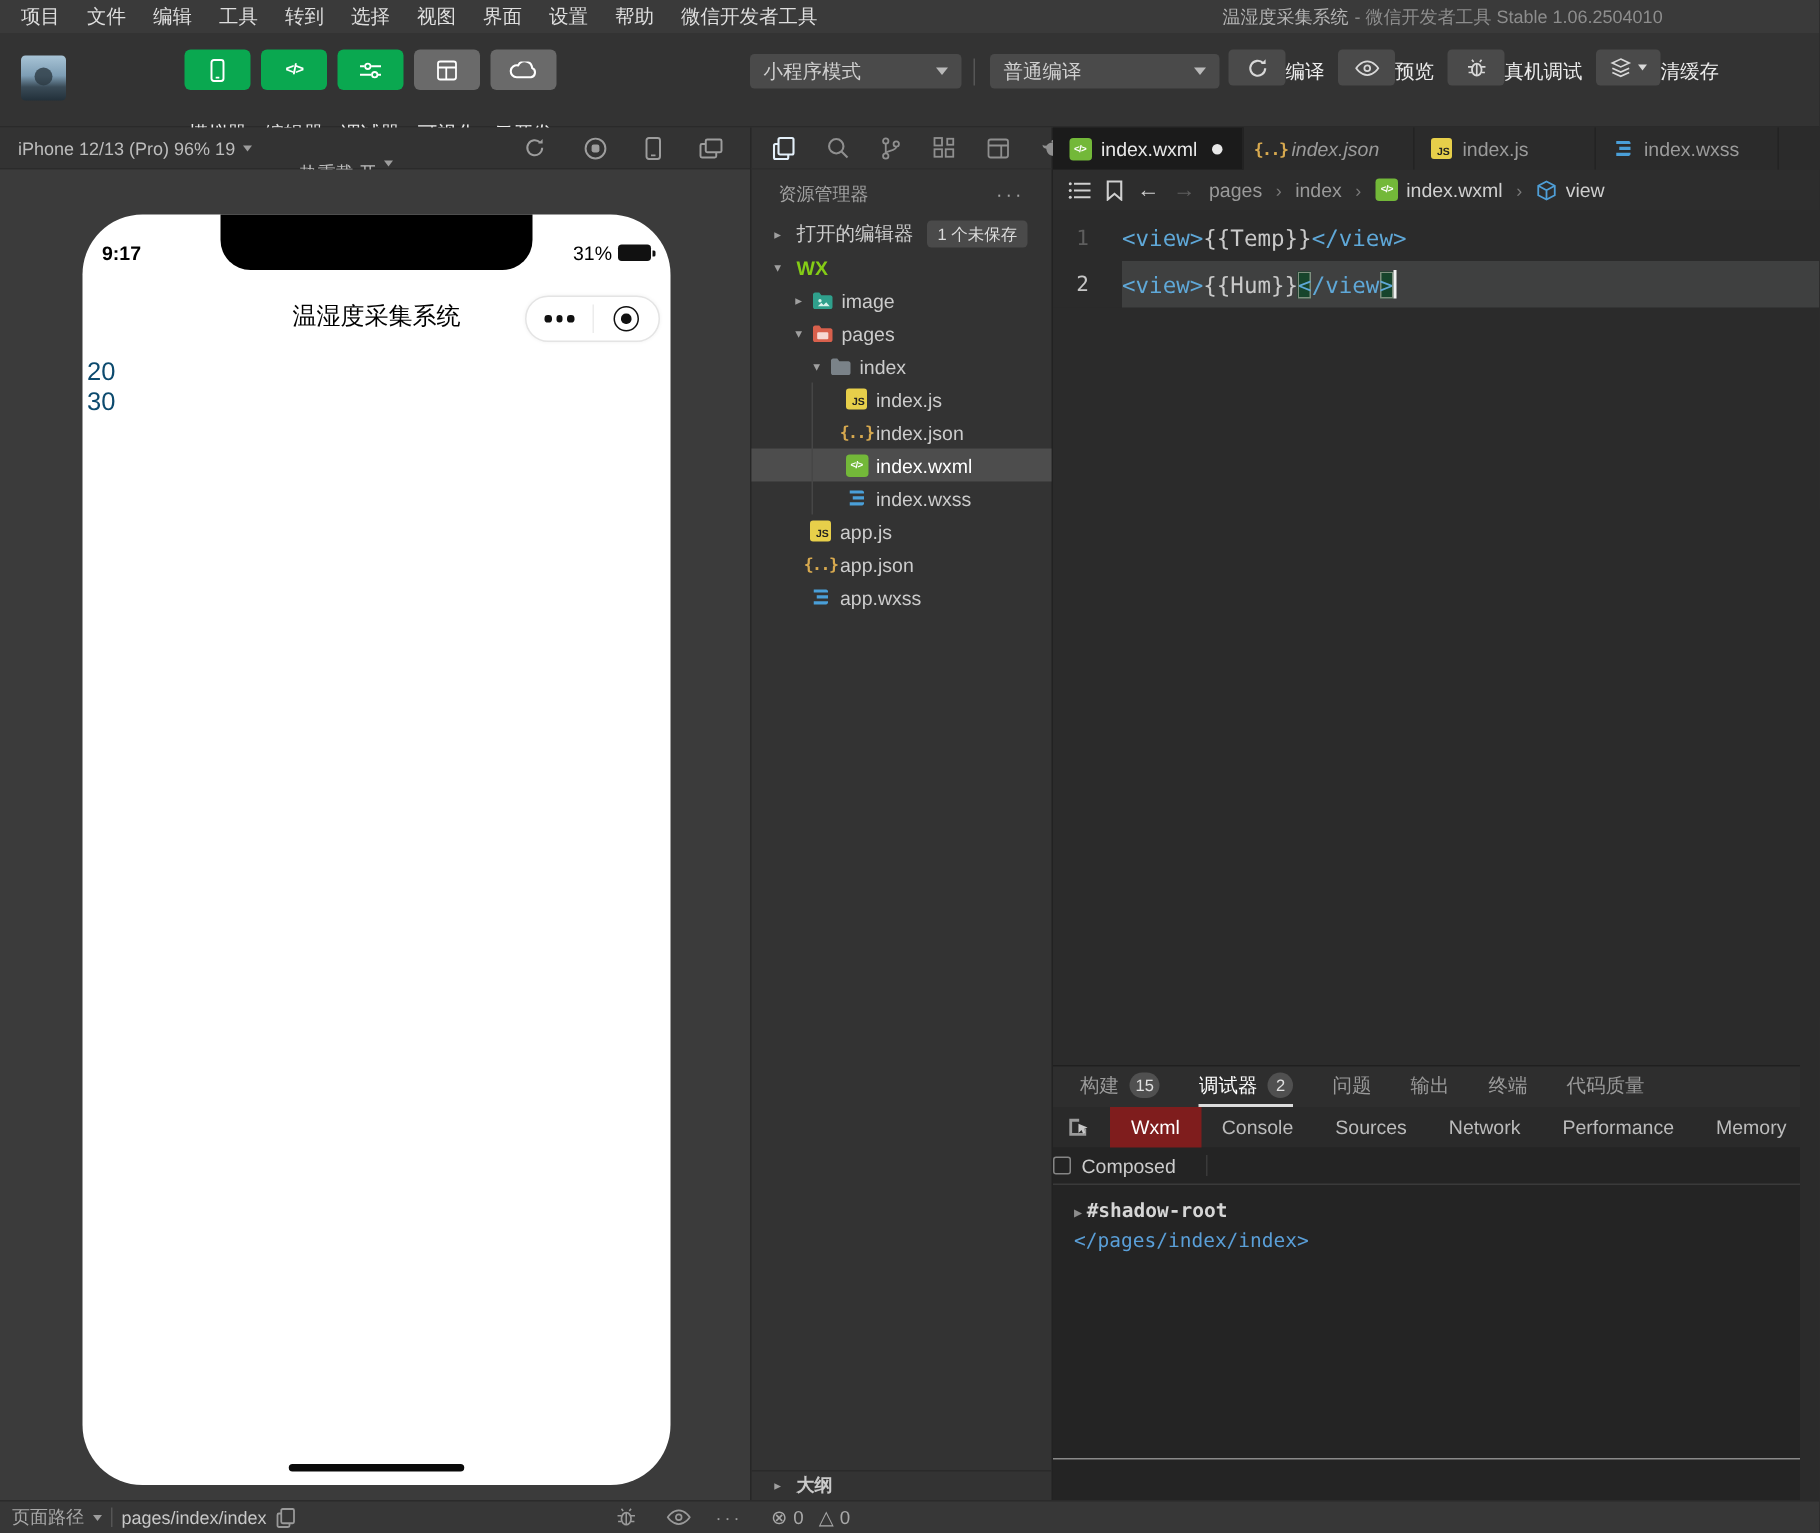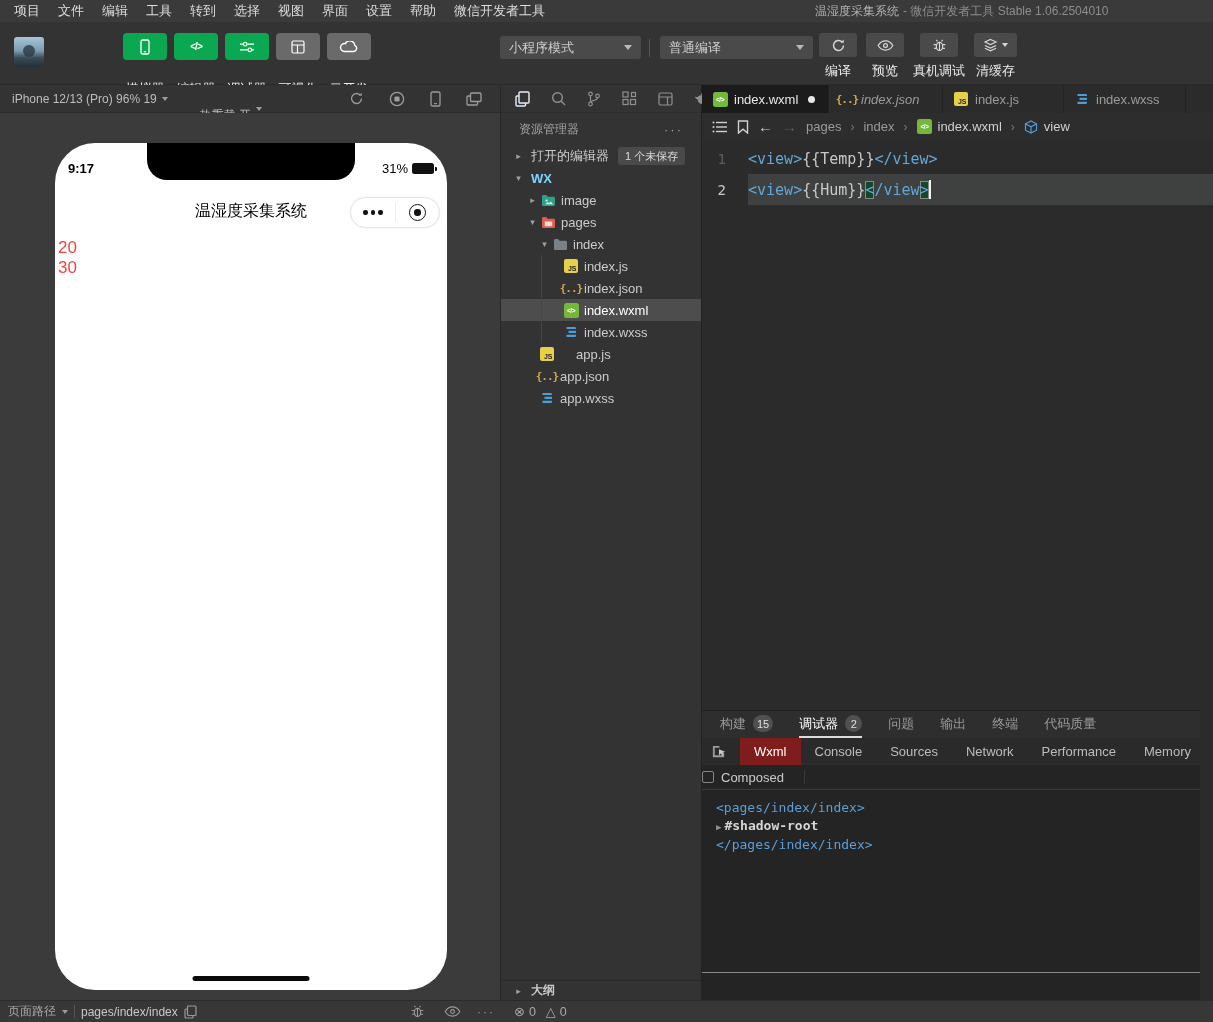--- a/index.html
+++ b/index.html
@@ -28,21 +28,21 @@
   .btn-face.gray  { background:#6a6a6a; }
   .btn-label { margin-top:20px; font-size:13px; color:#ececec; white-space:nowrap; }
   .code-glyph { color:#fff; font-size:10px; font-weight:bold; letter-spacing:-1px; }
   .dd { position:absolute; top:14px; height:23px; background:#4a4a4a; border-radius:3px; display:flex; align-items:center;
         justify-content:space-between; padding:0 9px; font-size:13px; color:#cfcfcf; }
   .dd-mode { left:500px; width:141px; }
   .dd-compile { left:660px; width:153px; }
   .caret-down { width:0; height:0; border-left:4px solid transparent; border-right:4px solid transparent; border-top:5px solid #b9b9b9; }
   .toolbar-vsep { position:absolute; left:649px; top:17px; width:1px; height:18px; background:#565656; }
   .action-group { position:absolute; left:819px; top:11px; display:flex; gap:9px; }
-  .action-btn { display:flex; flex-direction:column; align-items:center; }
+  .action-btn { display:flex; align-items:center; }
   .action-face { min-width:38px; height:24px; padding:0 9px; background:#4a4a4a; border-radius:3px; display:flex; align-items:center; justify-content:center; gap:4px; }
   .action-label { margin-top:5px; font-size:13px; color:#ececec; white-space:nowrap; }
 
   
   .main { position:absolute; left:0; top:85px; width:1213px; height:915px; }
   .sim-panel { position:absolute; left:0; top:0; width:500px; height:915px; }
   .explorer  { position:absolute; left:500px; top:0; width:202px; height:915px; background:#333; border-left:1px solid #272727; border-right:1px solid #222; }
   .editor-col{ position:absolute; left:702px; top:0; width:511px; height:915px; background:#2b2b2b; }
 
   
@@ -60,33 +60,33 @@
   .batt-tip { width:2px; height:4px; background:#111; border-radius:0 1px 1px 0; }
   .ph-title { position:absolute; left:0; top:58px; width:100%; text-align:center; font-size:16px; color:#000; }
   .capsule { position:absolute; right:7px; top:54px; width:90px; height:31px; border:1px solid #e4e4e4; border-radius:16px;
              box-shadow:0 0 3px rgba(0,0,0,.06); display:flex; align-items:center; background:#fff; }
   .cap-left { flex:1; display:flex; align-items:center; justify-content:center; gap:3px; }
   .cap-dot { width:4.5px; height:4.5px; border-radius:50%; background:#111; }
   .cap-sep { width:1px; height:19px; background:#ececec; }
   .cap-right { flex:1; display:flex; align-items:center; justify-content:center; }
   .cap-target { width:17px; height:17px; border:1.8px solid #111; border-radius:50%; display:flex; align-items:center; justify-content:center; }
   .cap-target::after { content:""; width:6.5px; height:6.5px; border-radius:50%; background:#111; }
-  .ph-content { position:absolute; left:3px; top:95px; font-size:17px; color:#ef4444; line-height:20px; }
+  .ph-content { position:absolute; left:3px; top:95px; font-size:17px; color:#0c4a6e; line-height:20px; }
   .home-bar { position:absolute; left:50%; transform:translateX(-50%); bottom:9px; width:117px; height:5px; background:#0a0a0a; border-radius:3px; }
 
   
   .activity-strip { height:28px; display:flex; align-items:center; gap:21px; padding:0 14px; border-bottom:1px solid #2e2e2e; }
   .exp-header { height:32px; display:flex; align-items:center; padding:0 18px; font-size:12px; color:#a3a3a3; }
   .exp-more { margin-left:auto; color:#a3a3a3; letter-spacing:2px; font-size:13px; }
   .tree { font-size:13px; color:#cccccc; }
   .trow { height:22px; display:flex; align-items:center; white-space:nowrap; }
   .trow.sel { background:#4d4d4d; color:#fff; }
   .twisty { width:15px; text-align:center; color:#a0a0a0; font-size:9px; flex:none; }
   .tname { margin-left:5px; }
-  .tname.bold { font-weight:bold; color:#7dd3fc; }
+  .tname.bold { font-weight:bold; color:#84cc16; }
   .badge { margin-left:9px; background:#4a4a4a; color:#dcdcdc; font-size:11px; padding:1.5px 7px; border-radius:3px; }
   .fi { width:16px; height:15px; flex:none; display:flex; align-items:center; justify-content:center; }
   .fi-js { width:14px; height:14px; background:#e7cf4a; border-radius:2px; color:#222; font-size:7px; font-weight:bold;
            display:flex; align-items:flex-end; justify-content:flex-end; padding:1px 1.5px; }
   .fi-json { color:#d7a94f; font-size:11px; font-weight:bold; font-family:"DejaVu Sans Mono",monospace; letter-spacing:-1px; }
   .fi-wxml { width:15px; height:15px; background:#73b839; border-radius:2.5px; color:#fff; font-size:6.5px; font-weight:bold;
              display:flex; align-items:center; justify-content:center; letter-spacing:-0.5px; }
   .idx-group { position:relative; }
   .idx-group::before { content:""; position:absolute; left:40px; top:0; bottom:0; width:1px; background:#464646; }
   .outline-row { position:absolute; left:0; bottom:0; width:100%; height:20px; border-top:1px solid #2a2a2a;
@@ -473,21 +473,21 @@
           <div class="trow" style="padding-left:62px;">
             <span class="fi">
               <svg width="14" height="14" viewBox="0 0 14 14">
                   <path d="M2.5 2h8.2c.7 0 1.3.6 1.3 1.3V4H2.5zM4.5 5.8H12v2.2H4.5zM2.5 9.8H12v.9c0 .7-.6 1.3-1.3 1.3H2.5z" fill="#4a9fd8"></path>
                 </svg>
             </span>
             <span class="tname">index.wxss</span>
           </div>
         </div>
 
-        <div class="trow" style="padding-left:38px;gap:16px;">
+        <div class="trow" style="padding-left:38px;">
           <span class="fi">
               <span class="fi-js">JS</span>
             </span>
           <span class="tname">app.js</span>
         </div>
         <div class="trow" style="padding-left:38px;">
           <span class="fi">
               <span class="fi-json">{..}</span>
             </span>
           <span class="tname">app.json</span>
@@ -650,21 +650,20 @@
           <div class="dt-tab"></div>
         </div>
 
         <div class="composed-row">
           <span class="checkbox"></span>
           <span class="composed-label">Composed</span>
           <span class="composed-vsep"></span>
         </div>
 
         <div class="dom-tree">
-          <div class="dom-tag">&lt;pages/index/index&gt;</div>
           <div><span class="dom-arrow">▶</span><span class="dom-shadow">#shadow-root</span></div>
           <div class="dom-tag">&lt;/pages/index/index&gt;</div>
         </div>
 
         <div class="dbg-divider"></div>
       </div>
     </div>
   </div>
 
   <div class="statusbar">

